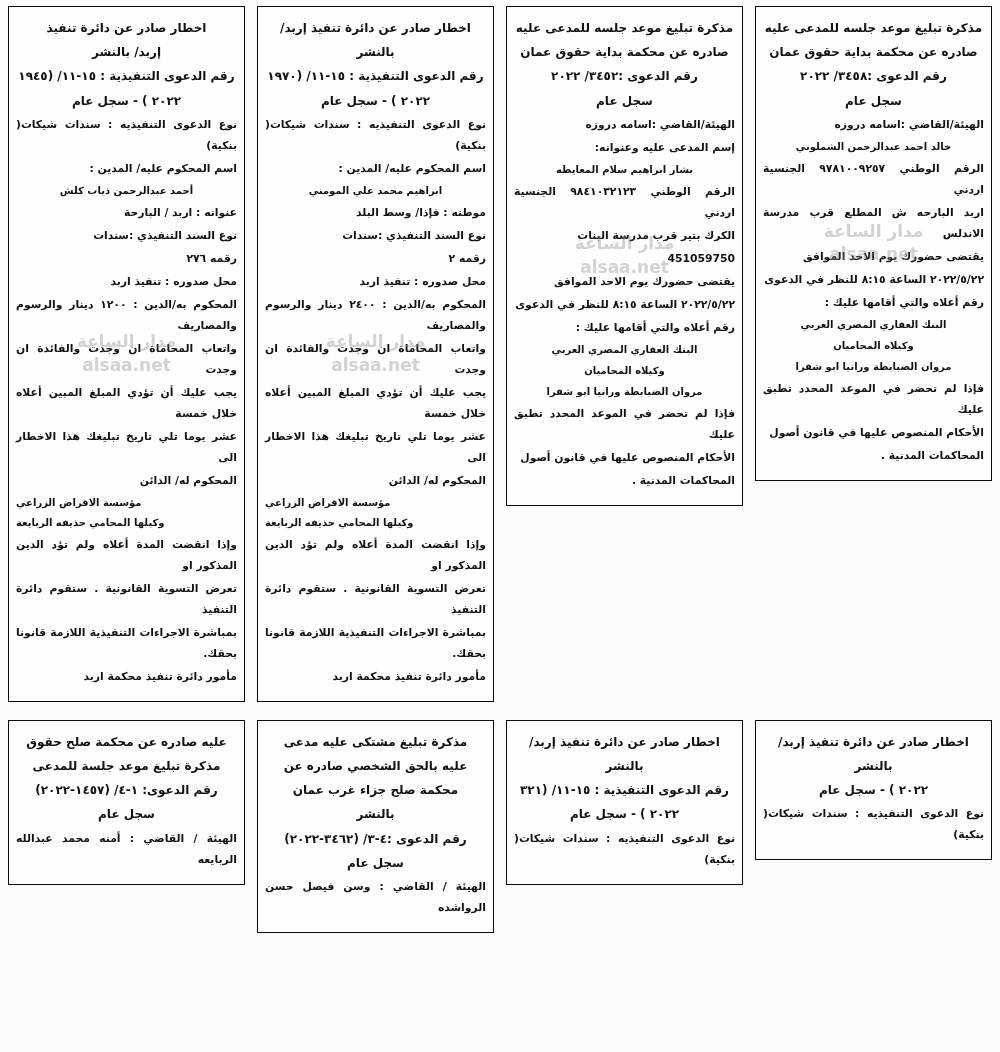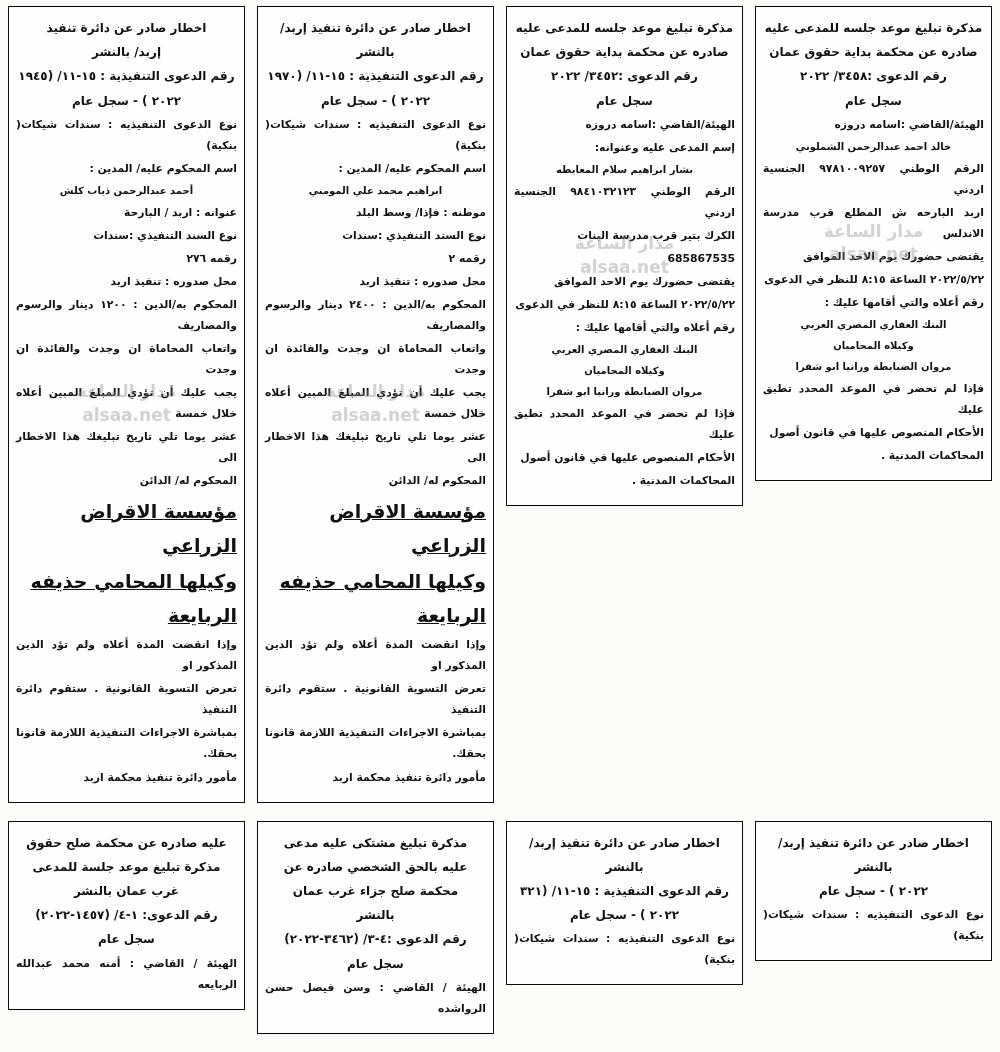--- a/index.html
+++ b/index.html
@@ -47,24 +47,23 @@
     text-align: justify;
   }
   
   .ln.n {
     font-size: 10px;
     line-height: 1.9;
     text-align: center;
   }
   
   .ln.g {
-    font-size: 19px;
+    font-size: 10px;
     line-height: 1.8;
-    text-align: right;
-    text-decoration: underline;
+    text-align: left;
   }
   .watermark {
     position: absolute;
     top: 50%;
     left: 50%;
     transform: translate(-50%, -50%);
     color: rgba(140, 140, 140, 0.38);
     font-size: 17px;
     font-weight: 700;
     text-align: center;
@@ -105,21 +104,21 @@
 alsaa.net</div>
         <p class="ln t">مذكرة تبليغ موعد جلسه للمدعى عليه</p>
         <p class="ln t">صادره عن محكمة بداية حقوق عمان</p>
         <p class="ln t">رقم الدعوى :٣٤٥٢/ ٢٠٢٢</p>
         <p class="ln t">سجل عام</p>
         <p class="ln m">الهيئة/القاضي :اسامه دروزه</p>
         <p class="ln m">إسم المدعى عليه وعنوانه:</p>
         <p class="ln n">بشار ابراهيم سلام المعايطه</p>
         <p class="ln m">الرقم الوطني ٩٨٤١٠٣٢١٢٣ الجنسية اردني</p>
         <p class="ln m">الكرك بتير قرب مدرسة البنات</p>
-        <p class="ln m">685867535</p>
+        <p class="ln m">451059750</p>
         <p class="ln m">يقتضى حضورك يوم الاحد الموافق</p>
         <p class="ln m">٢٠٢٢/٥/٢٢ الساعة ٨:١٥ للنظر في الدعوى</p>
         <p class="ln m">رقم أعلاه والتي أقامها عليك :</p>
         <p class="ln n">البنك العقاري المصري العربي</p>
         <p class="ln n">وكيلاه المحاميان</p>
         <p class="ln n">مروان الضبابطة ورانيا ابو شقرا</p>
         <p class="ln m">فإذا لم تحضر في الموعد المحدد تطبق عليك</p>
         <p class="ln m">الأحكام المنصوص عليها في قانون أصول</p>
         <p class="ln m">المحاكمات المدنية .</p>
       </div>
@@ -193,19 +192,18 @@
         <p class="ln t">عليه بالحق الشخصي صادره عن</p>
         <p class="ln t">محكمة صلح جزاء غرب عمان</p>
         <p class="ln t">بالنشر</p>
         <p class="ln t">رقم الدعوى :٤-٣/ (٣٤٦٢-٢٠٢٢)</p>
         <p class="ln t">سجل عام</p>
         <p class="ln m">الهيئة / القاضي : وسن فيصل حسن الرواشده</p>
       </div>
       <div class="notice">
         <p class="ln t">عليه صادره عن محكمة صلح حقوق</p>
         <p class="ln t">مذكرة تبليغ موعد جلسة للمدعى</p>
-        <p class="ln t">غرب عمان بالنشر</p>
         <p class="ln t">رقم الدعوى: ١-٤/ (١٤٥٧-٢٠٢٢)</p>
         <p class="ln t">سجل عام</p>
         <p class="ln m">الهيئة / القاضي : أمنه محمد عبدالله الربايعه</p>
       </div>
     </div>
 </div>
 
 </body></html>

